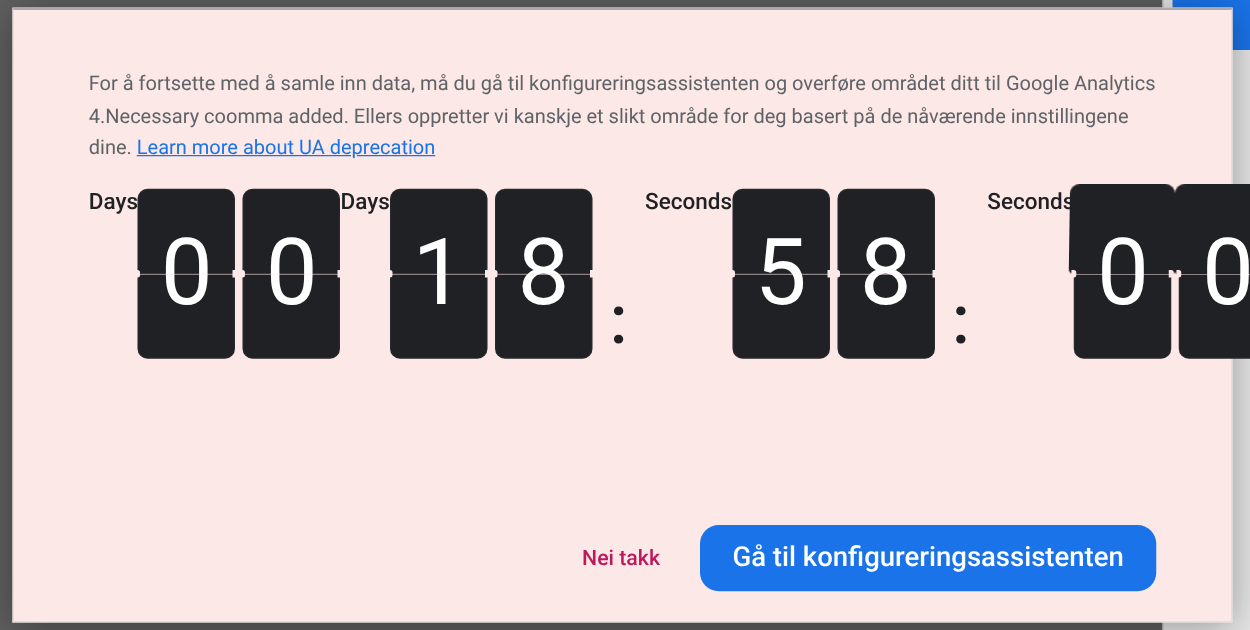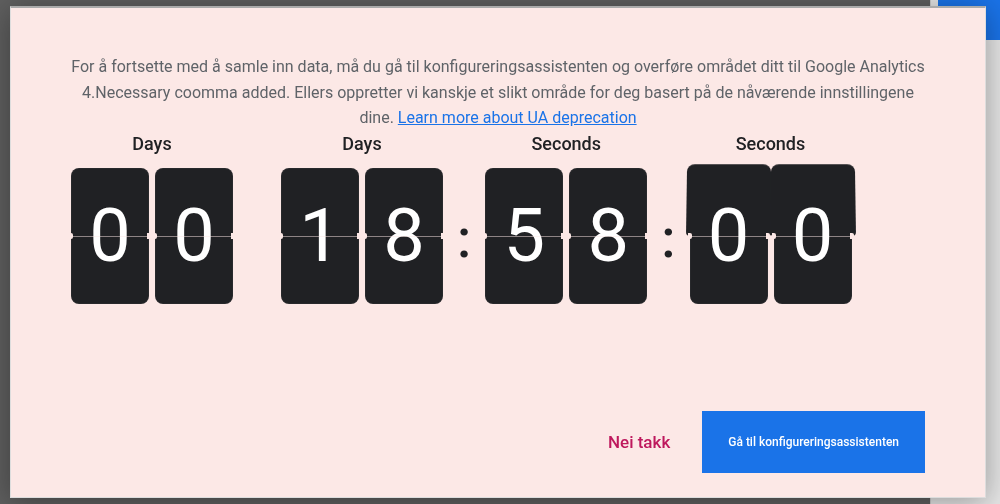--- a/index.html
+++ b/index.html
@@ -37,39 +37,39 @@
     font-weight: 400;
     color: #202124;
     letter-spacing: 0.1px;
     margin-bottom: 24px;
   }
 
   .body-text {
     font-size: 16px;
     line-height: 1.6;
     color: #5f6368;
-    text-align: center;
+    margin-bottom: 18px;
   }
   .body-text a {
     color: #1a73e8;
     text-decoration: underline;
   }
 
   .countdown {
     display: flex;
     align-items: flex-start;
     justify-content: flex-start;
     gap: 0;
     margin-top: 2px;
   }
 
   .unit {
     display: flex;
-    flex-direction: column;
-    align-items: center;
+    flex-direction: row;
+    align-items: flex-start;
   }
   .unit-label {
     font-size: 18px;
     font-weight: 500;
     color: #202124;
     margin-bottom: 14px;
   }
   .digits {
     display: flex;
     gap: 6px;
@@ -143,26 +143,26 @@
     font-size: 17px;
     font-weight: 500;
     cursor: pointer;
     font-family: inherit;
     padding: 10px 4px;
   }
   .btn-filled {
     background: #1a73e8;
     border: none;
     color: #fff;
-    font-size: 12px;
+    font-size: 22px;
     font-weight: 500;
     cursor: pointer;
     font-family: inherit;
-    padding: 24px 26px;
-    border-radius: 0;
+    padding: 14px 26px;
+    border-radius: 15px;
   }
 </style>
 </head>
 <body>
 
 <div class="backdrop-sliver"></div>
 <div class="backdrop-blue"></div>
 
 <div class="modal">
 

